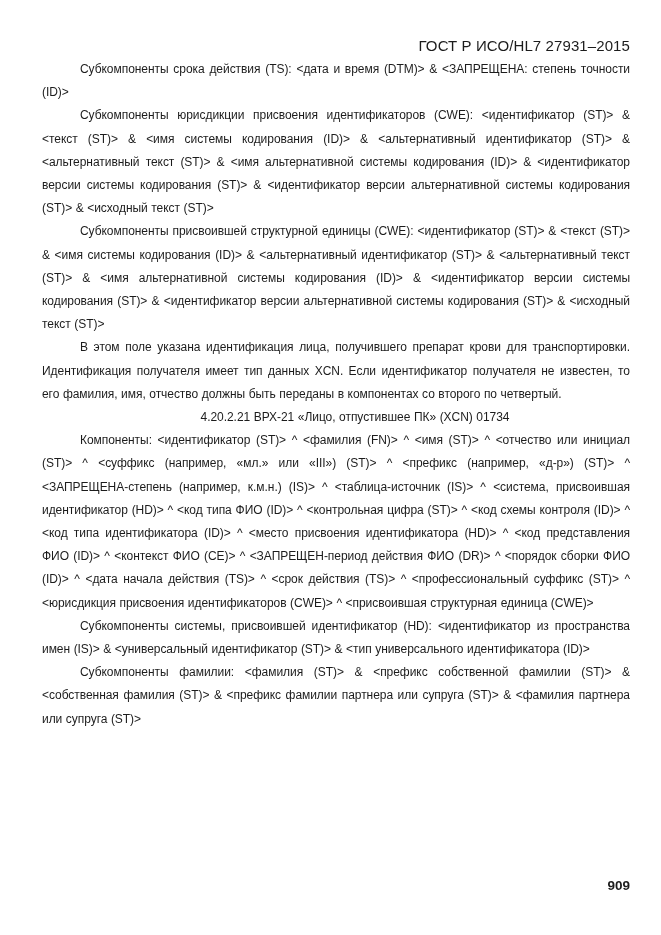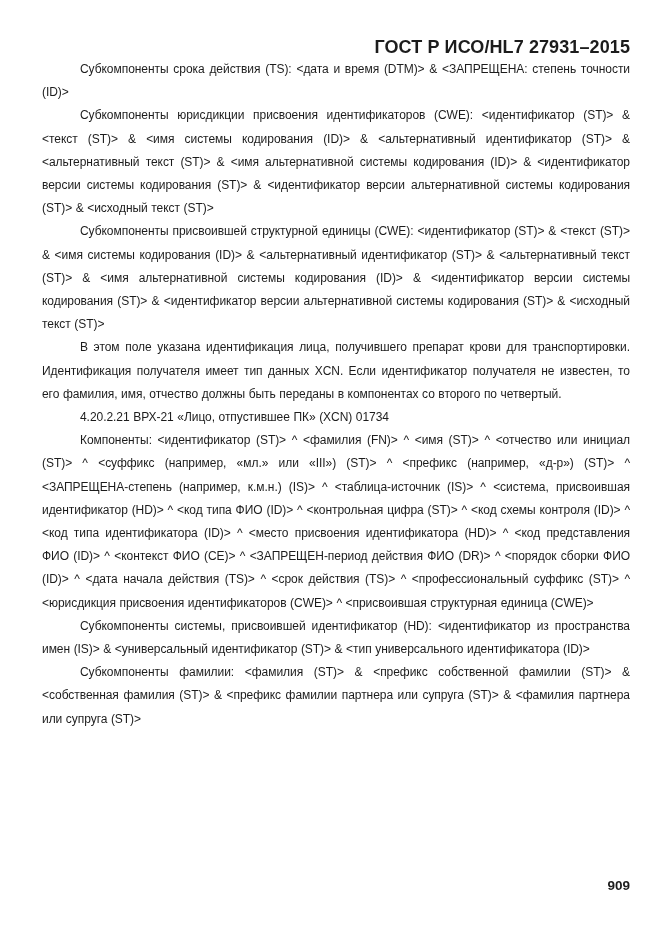--- a/index.html
+++ b/index.html
@@ -14,42 +14,42 @@
     background: #ffffff;
     font-family: "Liberation Sans", sans-serif;
     color: #1c1c1c;
     overflow: hidden;
     box-sizing: border-box;
   }
   .running-header {
     position: absolute;
     top: 37px;
     right: 31px;
-    font-size: 18px;
-    font-weight: bold;
+    font-size: 15px;
+    font-weight: normal;
     letter-spacing: 0.1px;
     white-space: nowrap;
   }
   .content {
     position: absolute;
     top: 58px;
     left: 42px;
     width: 588px;
   }
   .content p {
     margin: 0;
     font-size: 12px;
     line-height: 23.2px;
     text-align: justify;
     text-indent: 38px;
     letter-spacing: -0.05px;
     word-spacing: 0.3px;
   }
   .content p.heading {
-    text-align: left;
+    text-align: center;
   }
   .page-number {
     position: absolute;
     right: 31px;
     bottom: 42px;
     font-size: 13.5px;
     font-weight: bold;
   }
 </style>
 </head>

